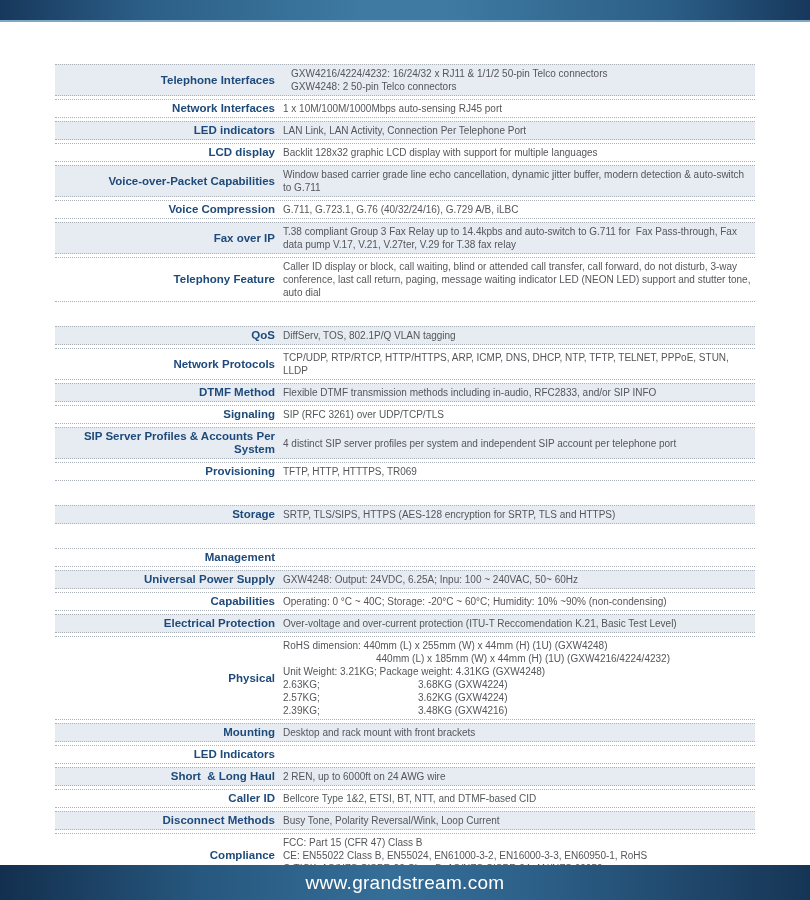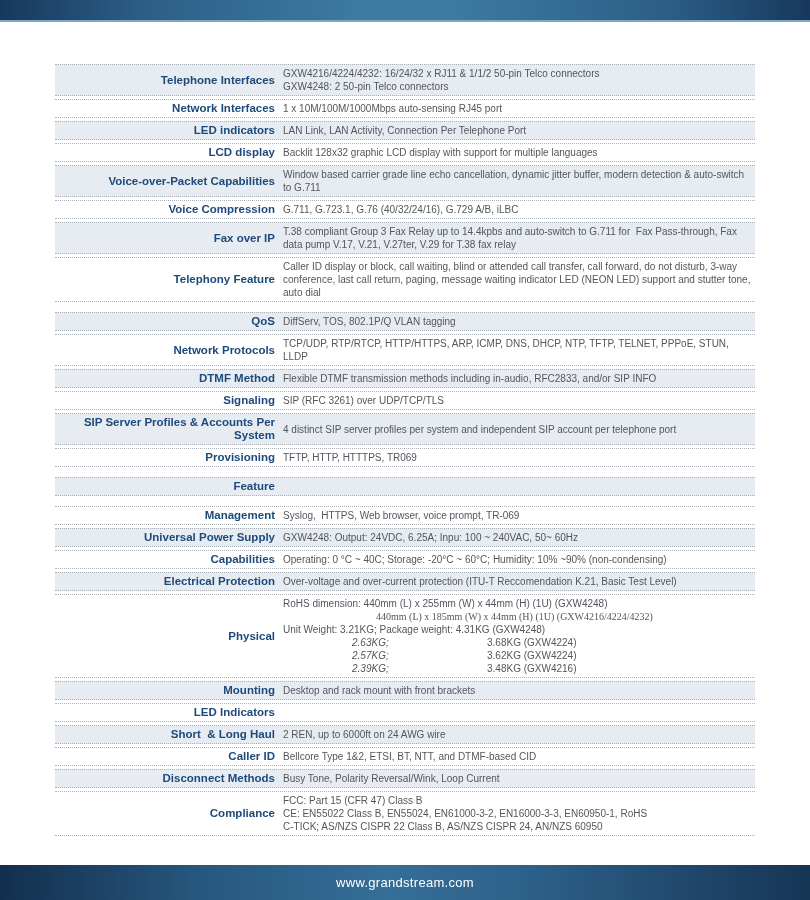--- a/index.html
+++ b/index.html
@@ -21,60 +21,58 @@
     width: 700px;
   }
   .row {
     display: flex;
     align-items: center;
     border-top: 1px dotted #aab1b9;
     border-bottom: 1px dotted #aab1b9;
     margin-top: 3px;
     padding: 2px 0;
   }
-  .row:first-child { margin-top: 0; }
-  .row.gap { margin-top: 10px; }
+  .row:first-child { margin-top: 0; gap: 8px; }
+  .row.gap { margin-top: 24px; }
   .row.shaded { background: #e7ecf3; }
   .label {
     width: 220px;
     flex-shrink: 0;
     text-align: right;
     color: #1d4a7a;
     font-weight: bold;
     font-size: 11.5px;
     line-height: 13px;
     white-space: pre-wrap;
   }
   .value {
     flex: 1;
     margin-left: 8px;
     color: #54565a;
     font-size: 10px;
     line-height: 13px;
   }
   .vline { white-space: pre-wrap; }
-  .vline.indent { padding-left: 93px; font-family: Liberation Serif, serif; }
+  .vline.indent { padding-left: 93px; }
   .vline .c1 {
     display: inline-block;
-    margin-left: 69px;
     width: 135px;
-    font-style: italic;
   }
   .footer {
     position: absolute;
     left: 0; bottom: 0;
     width: 100%; height: 35px;
     background: linear-gradient(90deg, #132f4e 0%, #27587f 25%, #356e97 48%, #2d618a 65%, #163555 100%);
     display: flex;
     align-items: center;
     justify-content: center;
   }
   .footer .url {
     color: #ffffff;
-    font-size: 13px;
+    font-size: 19px;
     letter-spacing: 0.3px;
   }
 </style>
 </head>
 <body>
 
 <div class="topbar"></div>
 
 <div class="spec-table" id="spec-table">
     <div class="row shaded">
@@ -156,27 +154,27 @@
         <div class="vline">4 distinct SIP server profiles per system and independent SIP account per telephone port</div>
       </div>
     </div>
     <div class="row">
       <div class="label">Provisioning</div>
       <div class="value">
         <div class="vline">TFTP, HTTP, HTTTPS, TR069</div>
       </div>
     </div>
     <div class="row shaded gap">
-      <div class="label">Feature</div>
+      <div class="label">Storage</div>
+      <div class="value">
+        <div class="vline">SRTP, TLS/SIPS, HTTPS (AES-128 encryption for SRTP, TLS and HTTPS)</div>
+      </div>
     </div>
     <div class="row gap">
       <div class="label">Management</div>
-      <div class="value">
-        <div class="vline">Syslog,  HTTPS, Web browser, voice prompt, TR-069</div>
-      </div>
     </div>
     <div class="row shaded">
       <div class="label">Universal Power Supply</div>
       <div class="value">
         <div class="vline">GXW4248: Output: 24VDC, 6.25A; Inpu: 100 ~ 240VAC, 50~ 60Hz</div>
       </div>
     </div>
     <div class="row">
       <div class="label">Capabilities</div>
       <div class="value">

